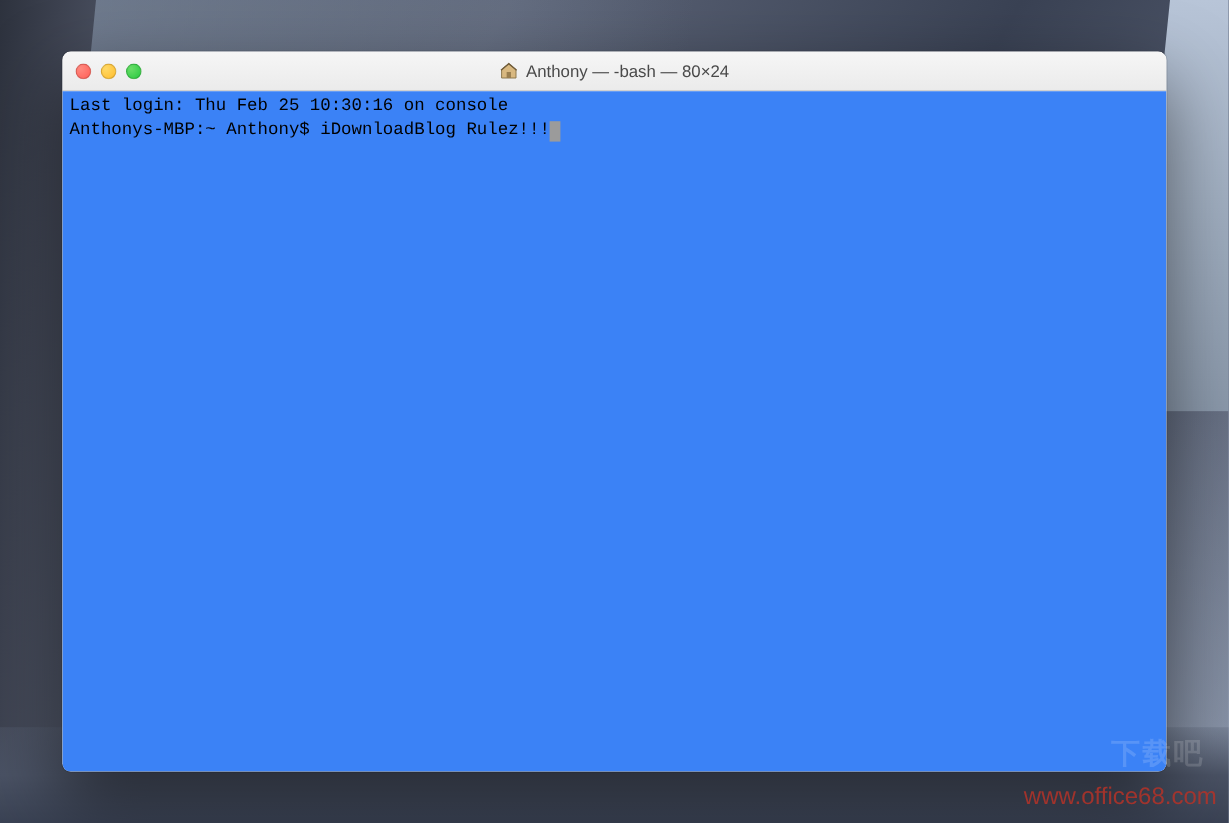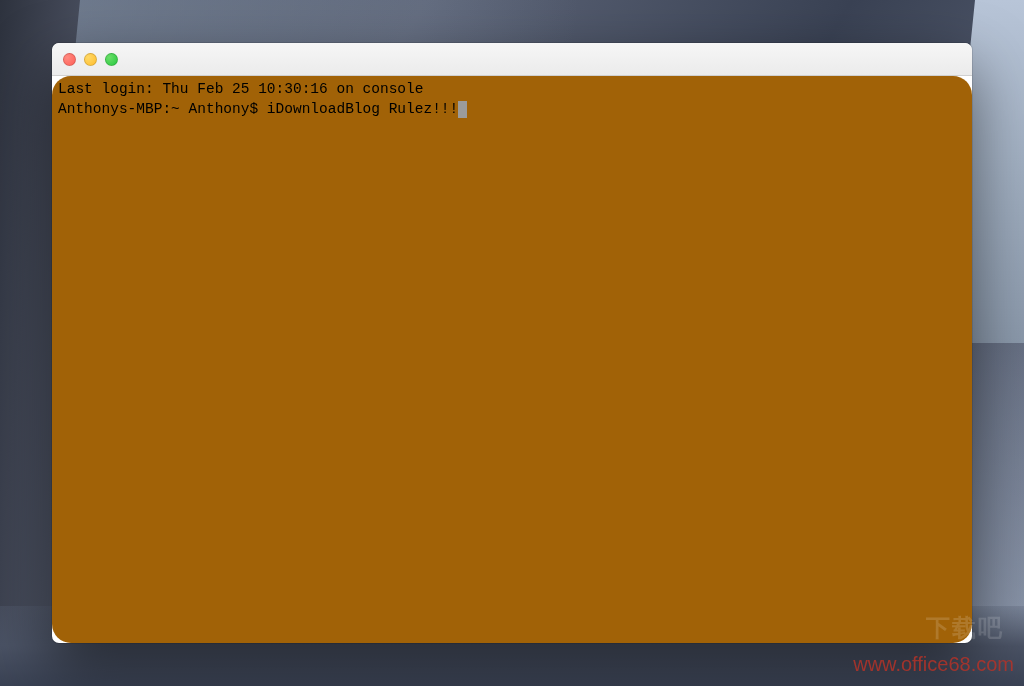--- a/index.html
+++ b/index.html
@@ -118,29 +118,28 @@
     }
     
     .home-icon {
       display: inline-flex;
       width: 16px;
       height: 16px;
     }
     
     .terminal-body {
       flex: 1;
-      background: #a16207;
+      background: #3b82f6;
       padding: 4px 6px;
       font-family: Menlo, Monaco, "Courier New", monospace;
       font-size: 14.5px;
       line-height: 1.35;
       color: #000000;
       white-space: pre;
       overflow: hidden;
-      border-radius: 19px;
     }
     
     .cursor-block {
       display: inline-block;
       width: 9px;
       height: 17px;
       background: #9b9b9b;
       vertical-align: text-bottom;
       margin-bottom: -1px;
     }
@@ -186,20 +185,30 @@
   <div class="rock-bottom"></div>
 </div>
 
 <div class="window">
   <div class="titlebar">
     <div class="traffic-lights">
       <div class="traffic-light tl-close"></div>
       <div class="traffic-light tl-minimize"></div>
       <div class="traffic-light tl-zoom"></div>
     </div>
+    <div class="title-content">
+      <span class="home-icon">
+        <svg viewBox="0 0 16 16" width="16" height="16">
+          <path d="M2 7 L8 2 L14 7 L14 14 L2 14 Z" fill="#d8b880" stroke="#8a754a" stroke-width="0.8"></path>
+          <path d="M1.5 7.5 L8 2 L14.5 7.5" fill="none" stroke="#705c3a" stroke-width="1.2"></path>
+          <rect x="6.2" y="9" width="3.6" height="5" fill="#9a7f50"></rect>
+        </svg>
+      </span>
+      <span>Anthony — -bash — 80×24</span>
+    </div>
   </div>
   <div class="terminal-body"><span>Last login: Thu Feb 25 10:30:16 on console</span>
 <span>Anthonys-MBP:~ Anthony$ </span><span>iDownloadBlog Rulez!!!</span><span class="cursor-block"></span></div>
 </div>
 
 <div class="watermark-faded">下载吧</div>
 <div class="watermark">
   <div class="watermark-line2">www.office68.com</div>
 </div>
 

